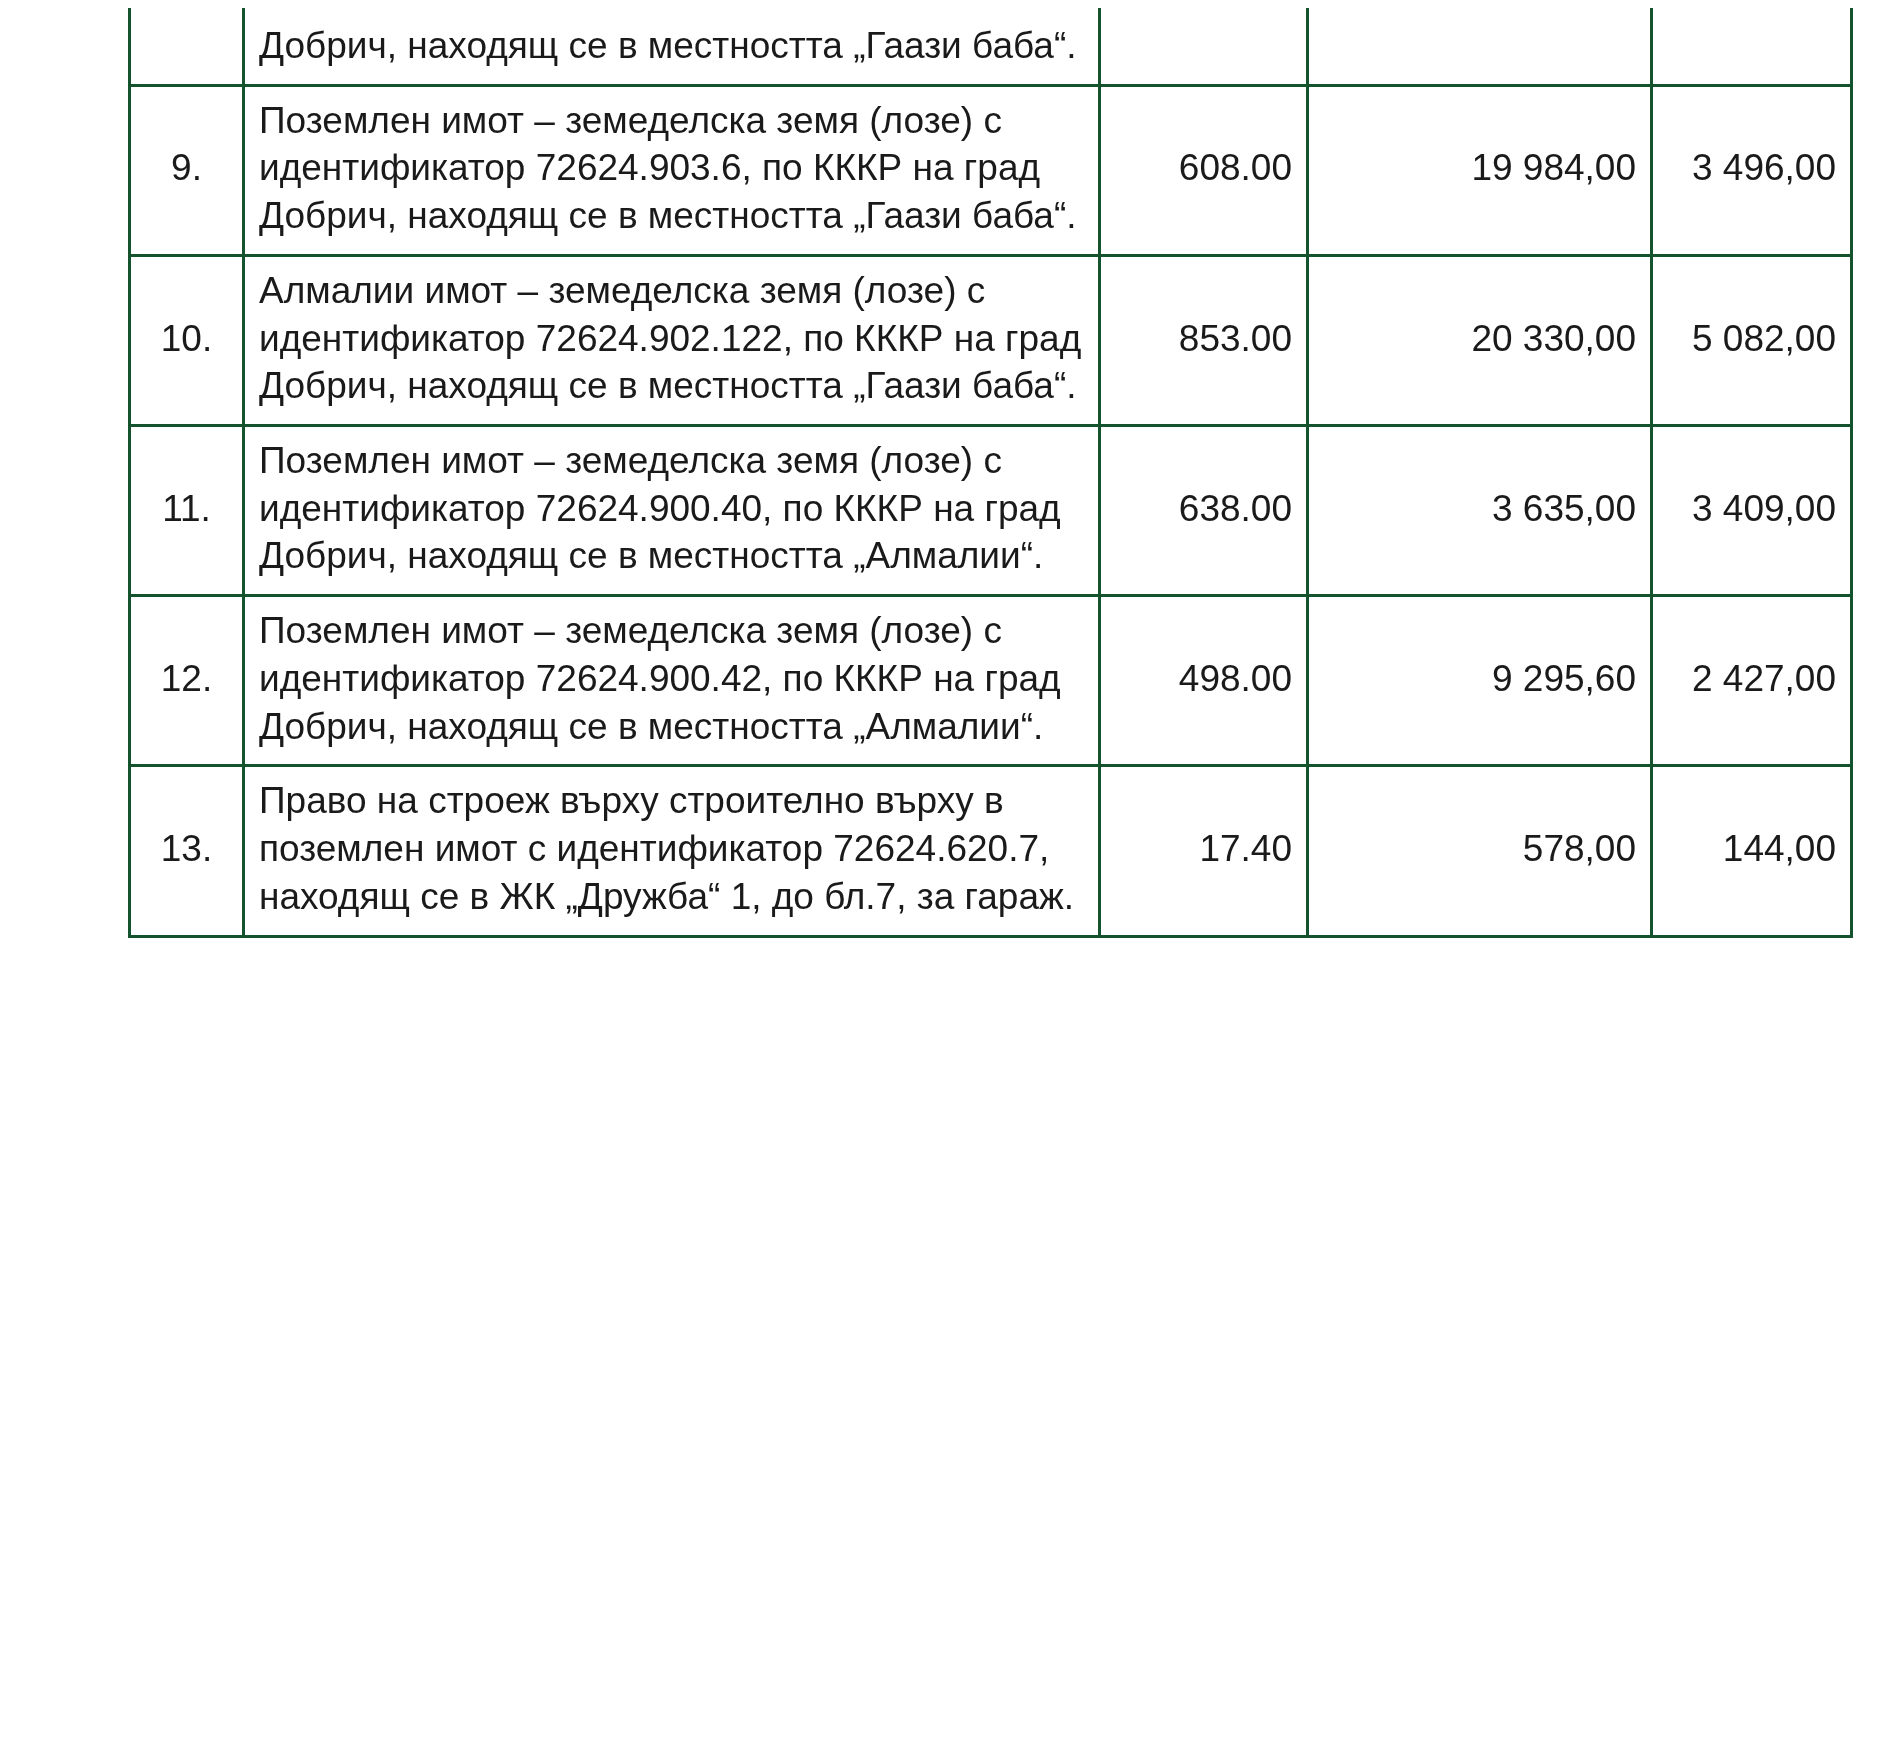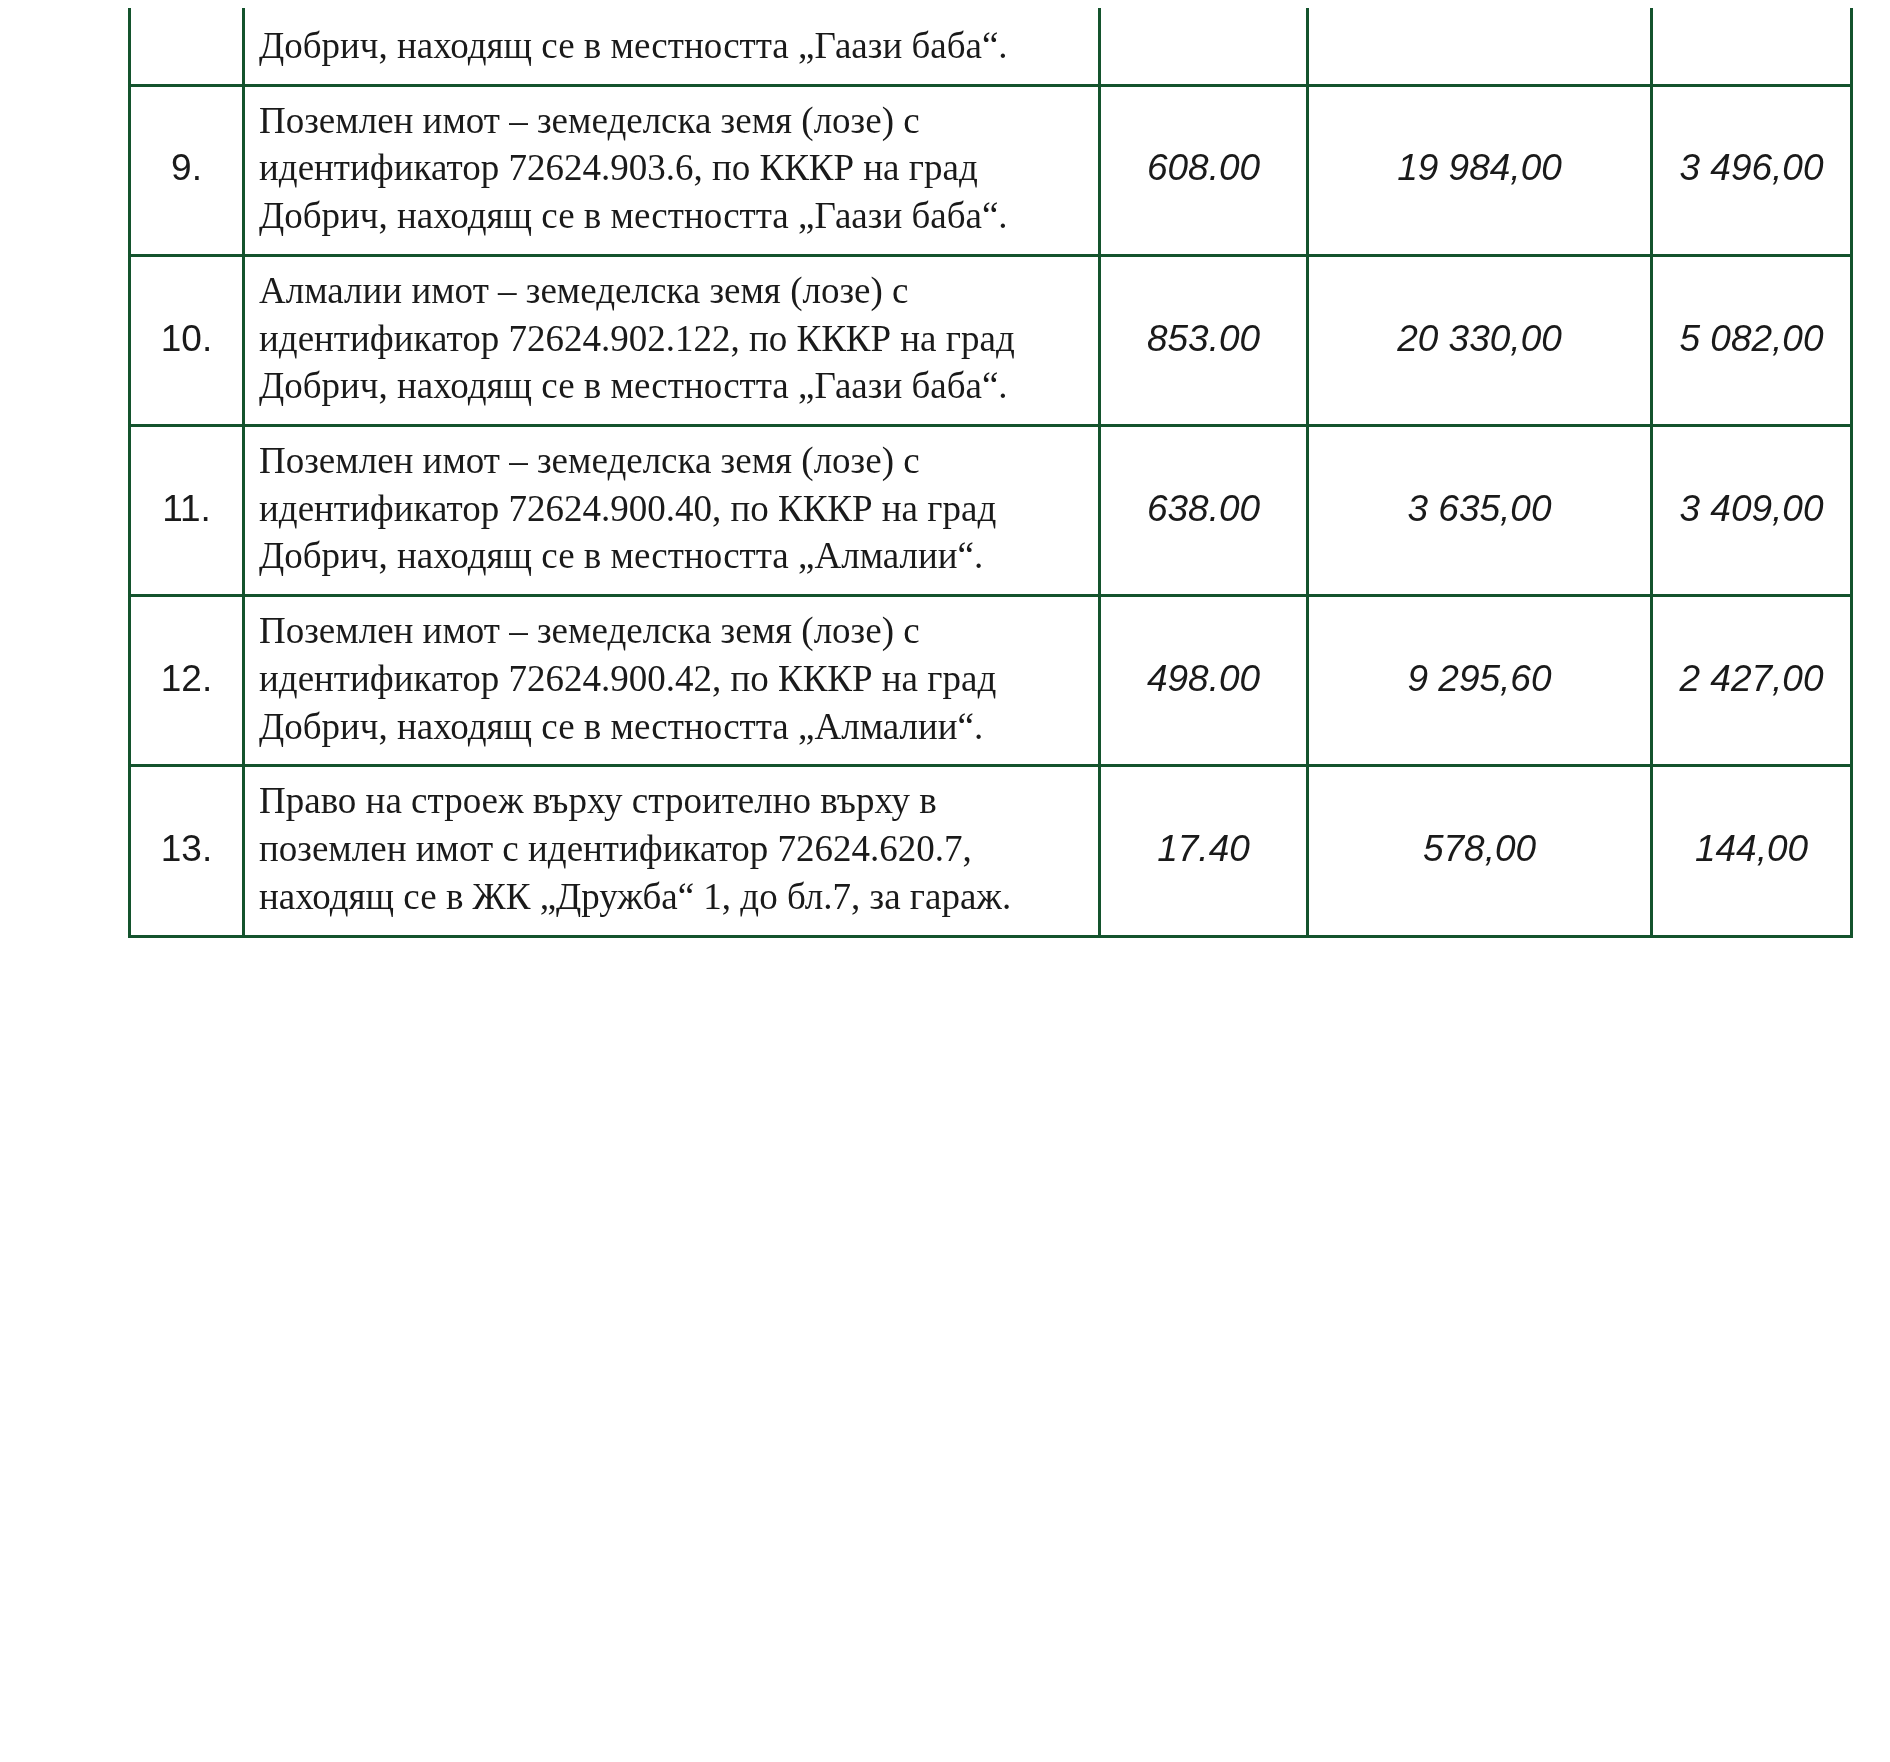--- a/index.html
+++ b/index.html
@@ -44,26 +44,24 @@
 
   td.num {
     text-align: center;
     padding-left: 4px;
     padding-right: 4px;
   }
   td.desc {
     text-align: left;
     padding-left: 22px;
     padding-right: 10px;
-    font-family: Liberation Serif, serif;
   }
   td.area, td.val {
-    text-align: center;
+    text-align: right;
     white-space: nowrap;
-    font-style: italic;
   }
   
   tr.partial td {
     border-top: none;
     padding-top: 0;
     vertical-align: top;
   }
   tr.partial td.desc {
     padding-top: 14px;
   }

